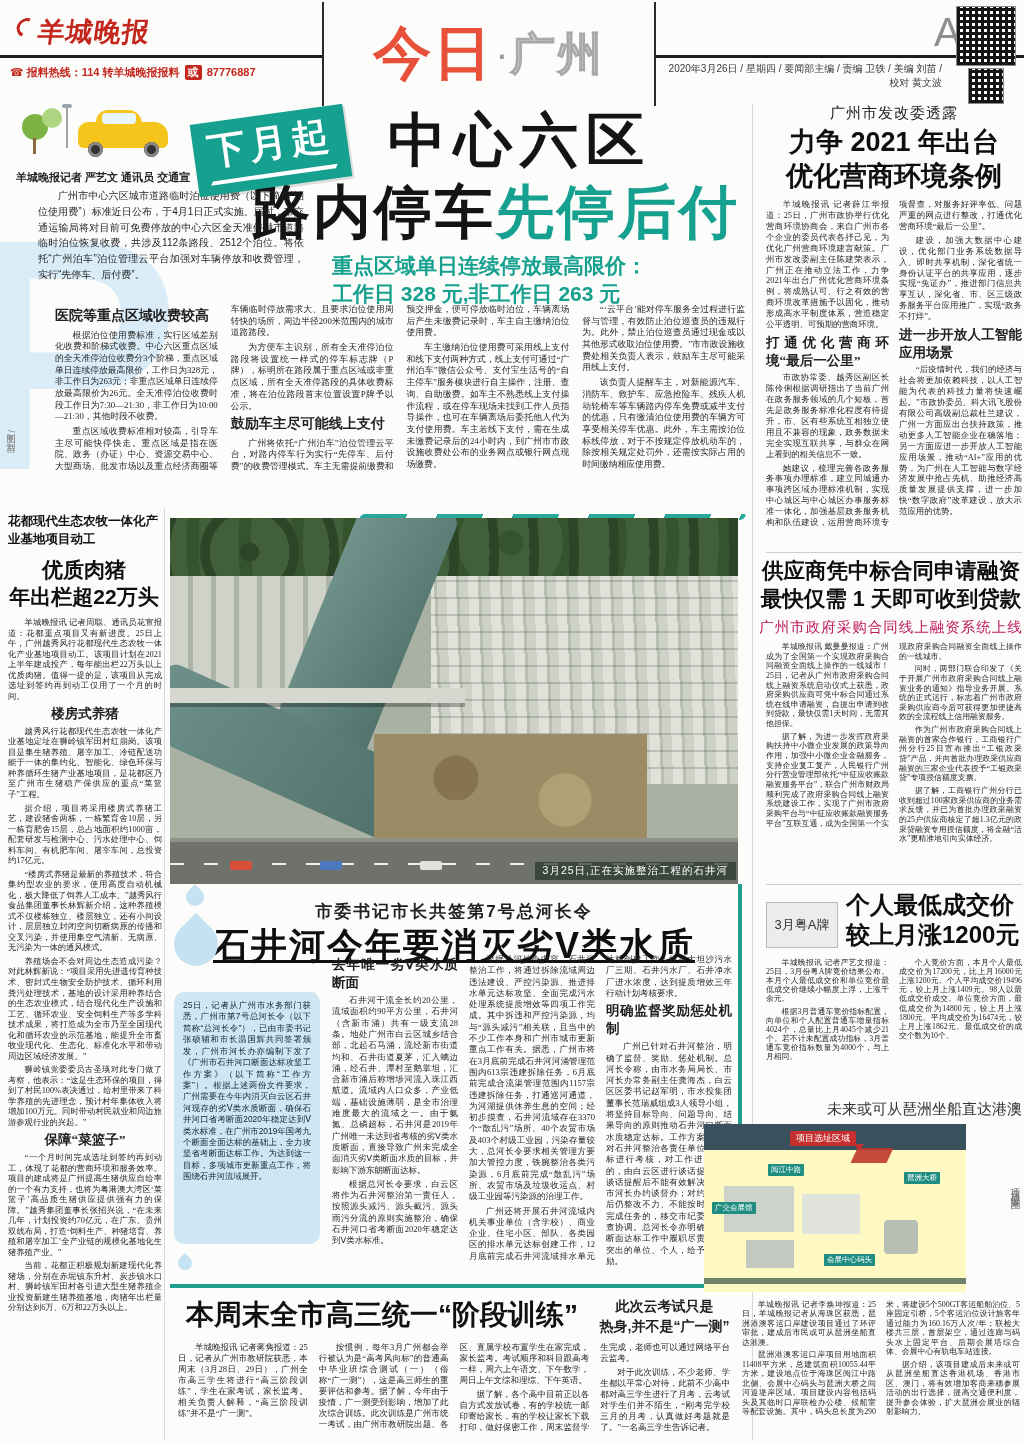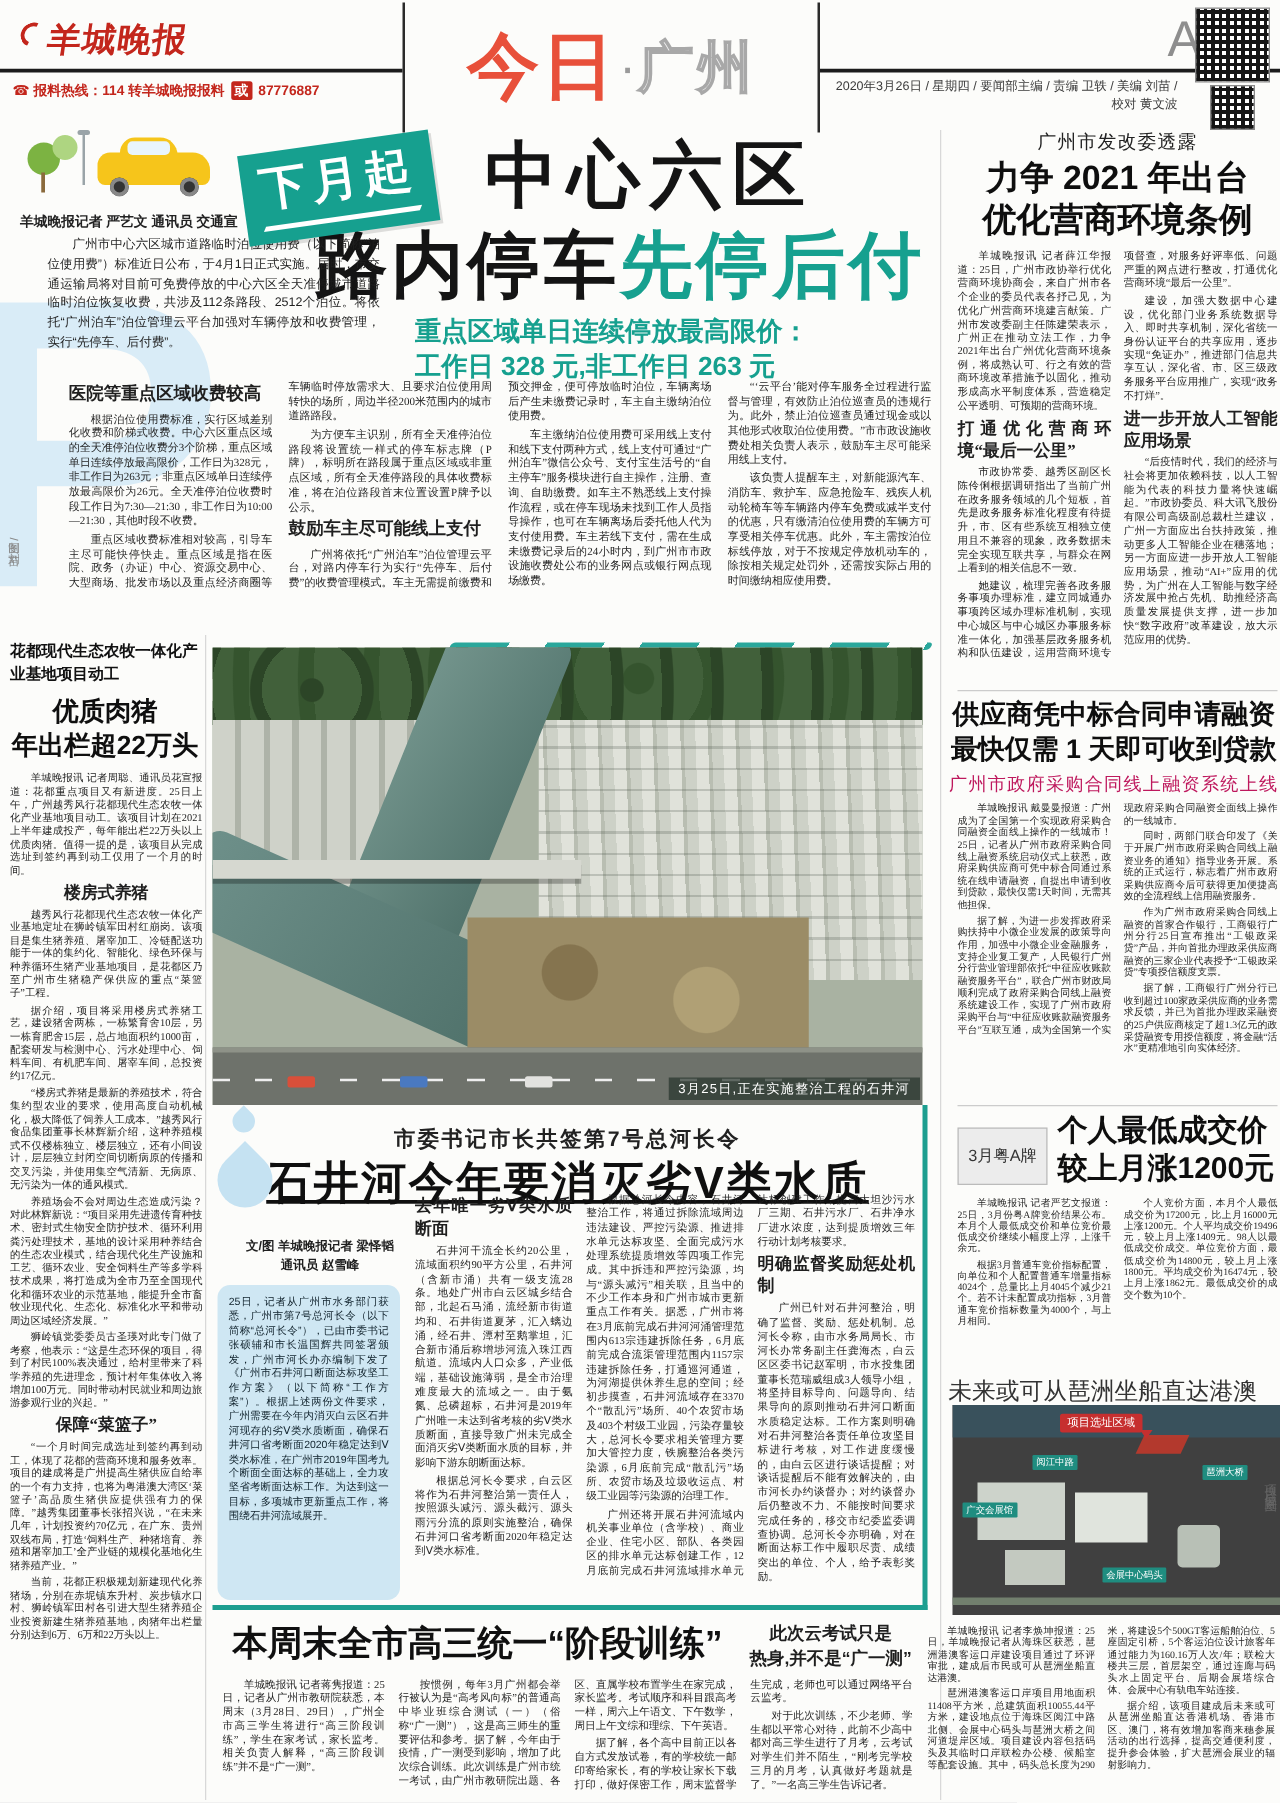--- a/index.html
+++ b/index.html
@@ -89,21 +89,21 @@
   
   .river-box{left:170px;top:884px;width:568px;height:400px;border-right:4px solid #1d9e8f;border-bottom:4px solid #1d9e8f;}
   .river-kicker{left:170px;top:900px;width:568px;text-align:center;font-size:17px;letter-spacing:2px;color:#222;font-weight:600;}
   .river-headline{left:170px;top:922px;width:568px;text-align:center;font-size:36px;font-weight:800;letter-spacing:2px;color:#0f0f0f;text-decoration:underline;}
   .drop{background:#c5e2f2;border-radius:0 50% 50% 50%;transform:rotate(45deg);}
   .d1{left:186px;top:888px;width:18px;height:18px;}
   .d2{left:174px;top:922px;width:44px;height:44px;}
   .d3{left:178px;top:1256px;width:14px;height:14px;}
   .river-byline{left:190px;top:954px;width:132px;text-align:center;font-size:10px;font-weight:bold;line-height:1.5;margin-top:36px;}
   .river-lede{left:174px;top:992px;width:146px;height:252px;background:#cfe7f3;border-radius:10px;
-              padding:8px 9px;box-sizing:border-box;font-size:8.4px;line-height:1.36;text-align:justify;color:#10222c;overflow:hidden;margin-top:36px;}
+              padding:8px 9px;box-sizing:border-box;font-size:8.4px;line-height:1.36;text-align:justify;color:#10222c;overflow:hidden;}
   .river-cols{left:332px;top:954px;width:400px;height:326px;column-count:3;column-gap:11px;
               font-size:8.5px;line-height:1.33;overflow:hidden;}
   .bsub2{font-weight:800;font-size:13.5px;line-height:1.3;margin:2px 0 4px;text-indent:0;}
   
   .exam-headline{left:186px;top:1296px;font-size:28px;font-weight:800;color:#101010;white-space:nowrap;}
   .exam-note{left:582px;top:1297px;width:165px;font-size:14px;font-weight:700;text-align:center;line-height:1.4;}
   .exam-body{left:178px;top:1342px;width:552px;height:98px;column-count:4;column-gap:11px;
              font-size:8.5px;line-height:1.3;overflow:hidden;}
   
   .vdiv{background:#d8d8d8;width:1px;}
@@ -124,22 +124,22 @@
   .fin-h{left:758px;top:558px;width:266px;text-align:center;font-size:21.5px;font-weight:800;line-height:1.3;color:#0e0e0e;}
   .fin-deck{left:758px;top:618px;width:266px;text-align:center;font-size:14.5px;color:#be185d;letter-spacing:1px;}
   .fin-body{left:766px;top:642px;width:256px;height:238px;column-count:2;column-gap:10px;
             font-size:7.9px;line-height:1.22;overflow:hidden;}
   .plate-label{left:766px;top:902px;width:70px;height:44px;background:#ececec;border:1px solid #bbb;
                display:flex;align-items:center;justify-content:center;font-size:13px;color:#333;}
   .plate-h{left:846px;top:890px;width:178px;font-size:24px;font-weight:800;line-height:1.25;color:#0e0e0e;}
   .plate-body{left:766px;top:958px;width:256px;height:104px;column-count:2;column-gap:10px;
               font-size:7.8px;line-height:1.17;overflow:hidden;}
   .paz-h{left:742px;top:1066px;width:280px;text-align:center;font-size:23px;font-weight:800;color:#0e0e0e;}
-  .paz-deck{left:742px;top:1100px;width:280px;text-align:center;font-size:19px;color:#333;}
-  .paz-map{left:762px;top:1124px;width:262px;height:168px;background:#404040;overflow:hidden;}
+  .paz-deck{left:742px;top:1100px;width:280px;text-align:right;font-size:15px;color:#333;}
+  .paz-map{left:704px;top:1124px;width:262px;height:168px;background:#fef9c3;overflow:hidden;}
   .pm-water{position:absolute;left:0;top:0;width:100%;height:26px;background:#39515c;}
   .pm-road{position:absolute;left:0;bottom:8px;width:100%;height:6px;background:#72806e;}
   .pm-b1{position:absolute;left:20px;top:62px;width:70px;height:46px;background:#cdd3cb;}
   .pm-b2{position:absolute;left:98px;top:70px;width:58px;height:40px;background:#e0e4dd;}
   .pm-b3{position:absolute;left:42px;top:116px;width:48px;height:28px;background:#c3c9c0;}
   .pm-b4{position:absolute;left:180px;top:96px;width:34px;height:34px;background:#b8c0b6;border-radius:4px;}
   .pm-site{position:absolute;left:150px;top:24px;width:36px;height:15px;background:#c0392b;transform:skewX(-25deg);opacity:.9;}
   .pm-redtag{position:absolute;left:86px;top:7px;background:#c62f2f;color:#fff;font-size:9px;padding:1px 6px;border-radius:2px;}
   .pm-arrow{position:absolute;left:150px;top:20px;width:0;height:0;border-left:5px solid transparent;
             border-right:5px solid transparent;border-top:7px solid #c62f2f;}

